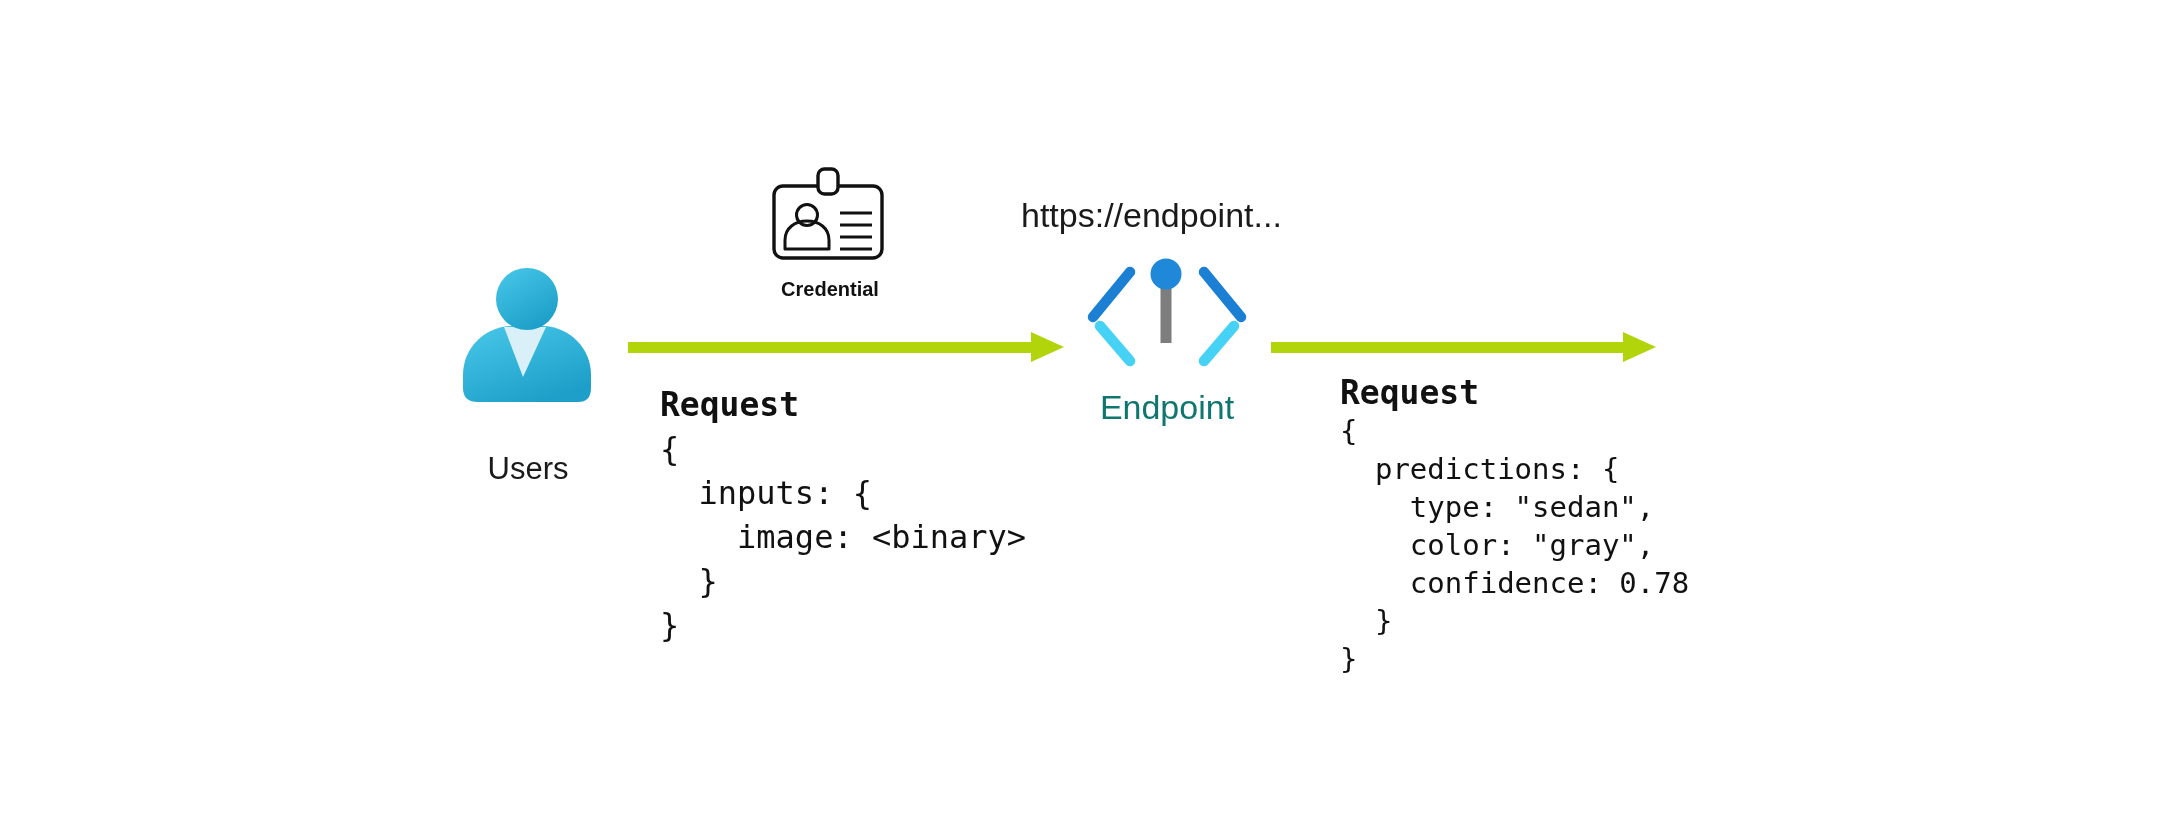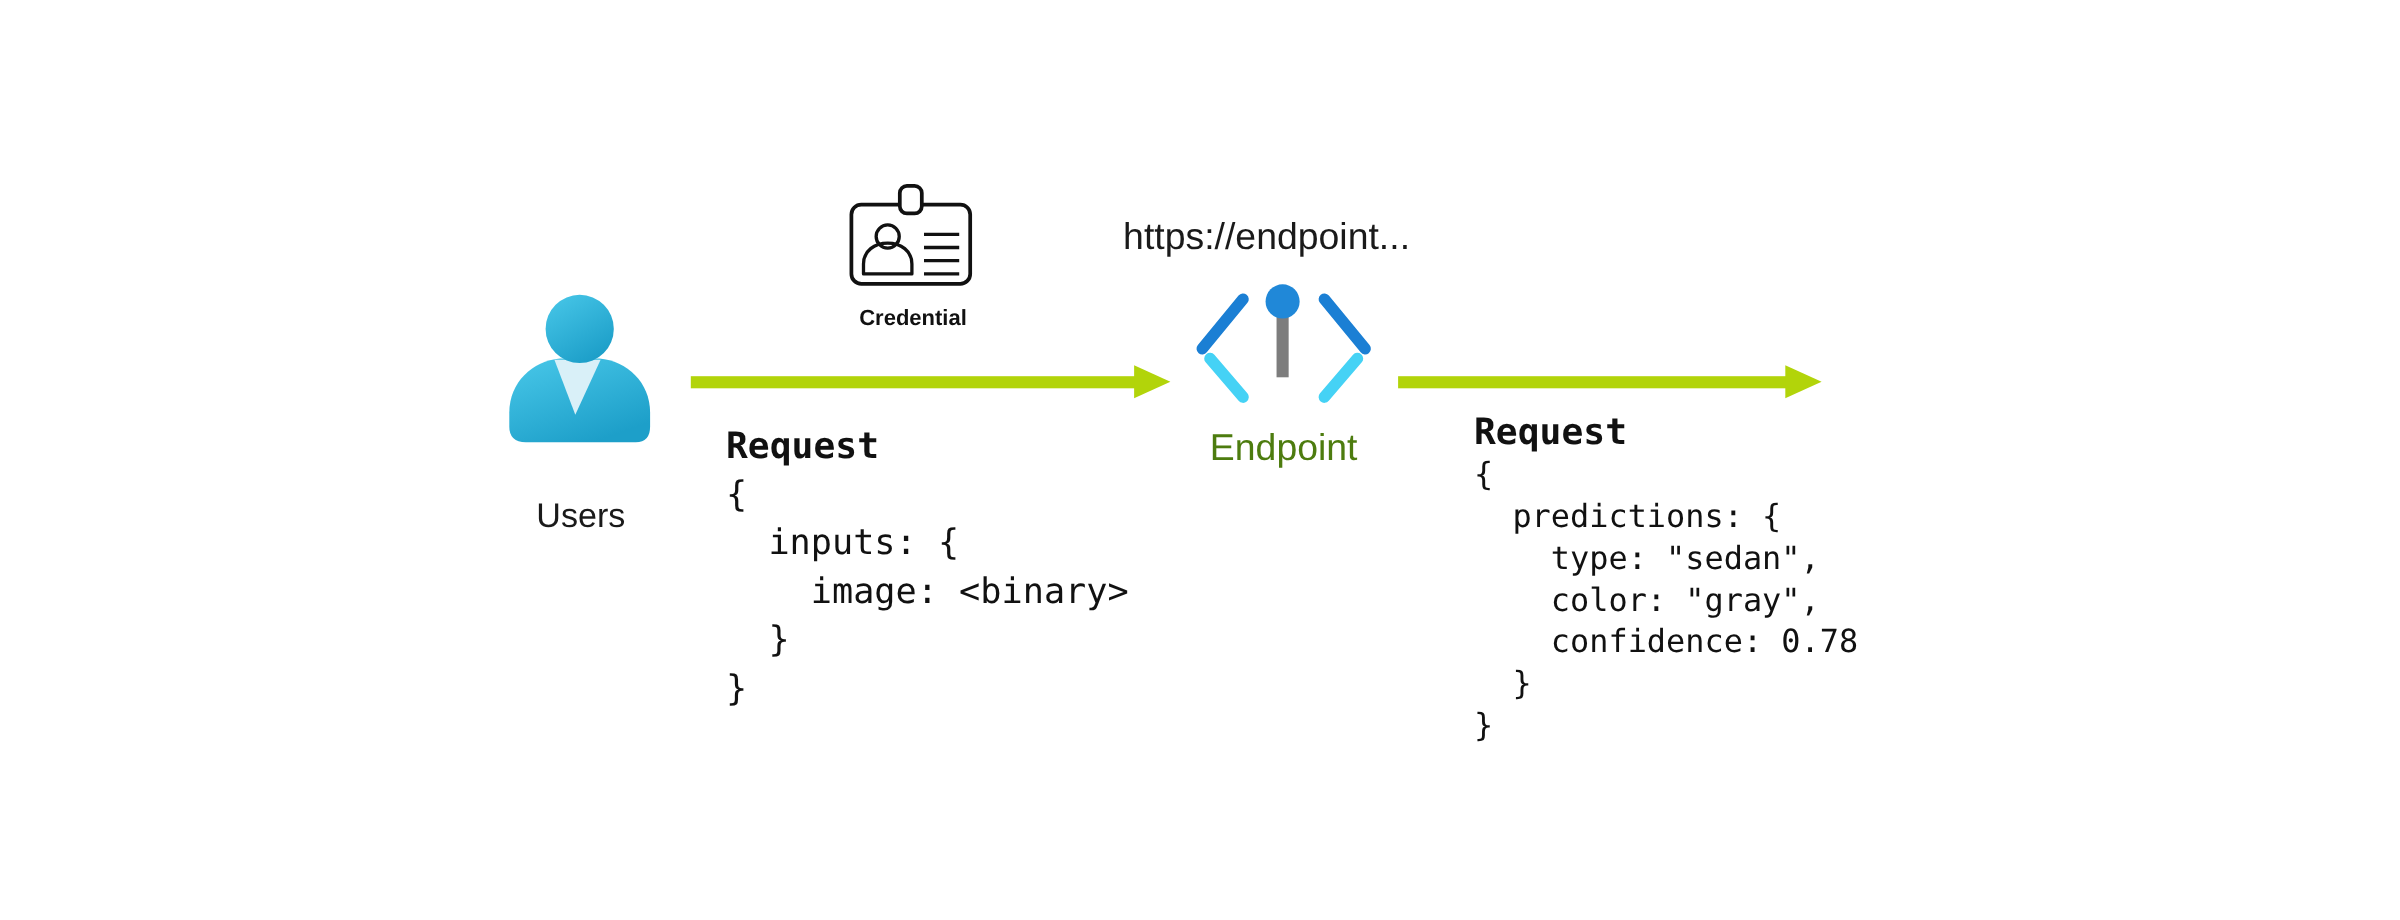--- a/index.html
+++ b/index.html
@@ -6,21 +6,21 @@
   .canvas{
     position:relative;width:2182px;height:836px;background:#ffffff;
     font-family:"Liberation Sans",sans-serif;color:#1a1a1a;overflow:hidden;
   }
   .abs{position:absolute;}
 
   
   .node-label{font-size:31px;color:#1a1a1a;text-align:center;margin-top:43px;}
   .cred-label{font-size:20px;font-weight:bold;color:#111;text-align:center;}
   .url-label{font-size:34px;color:#1a1a1a;white-space:nowrap;text-align:right;}
-  .endpoint-label{font-size:34px;color:#4d7c0f;text-align:center;white-space:nowrap;}
+  .endpoint-label{font-size:34px;color:#0f766e;text-align:center;white-space:nowrap;}
 
   
   .code-title{font-family:"DejaVu Sans Mono","Liberation Mono",monospace;font-weight:bold;color:#111;}
   .code-pre{font-family:"DejaVu Sans Mono","Liberation Mono",monospace;color:#111;margin:0;white-space:pre;}
   .req .code-title{font-size:33px;line-height:44px;height:44px;}
   .req .code-pre{font-size:32px;line-height:44px;}
   .resp .code-title{font-size:33px;line-height:38px;height:38px;}
   .resp .code-pre{font-size:29px;line-height:38px;}
 
   

